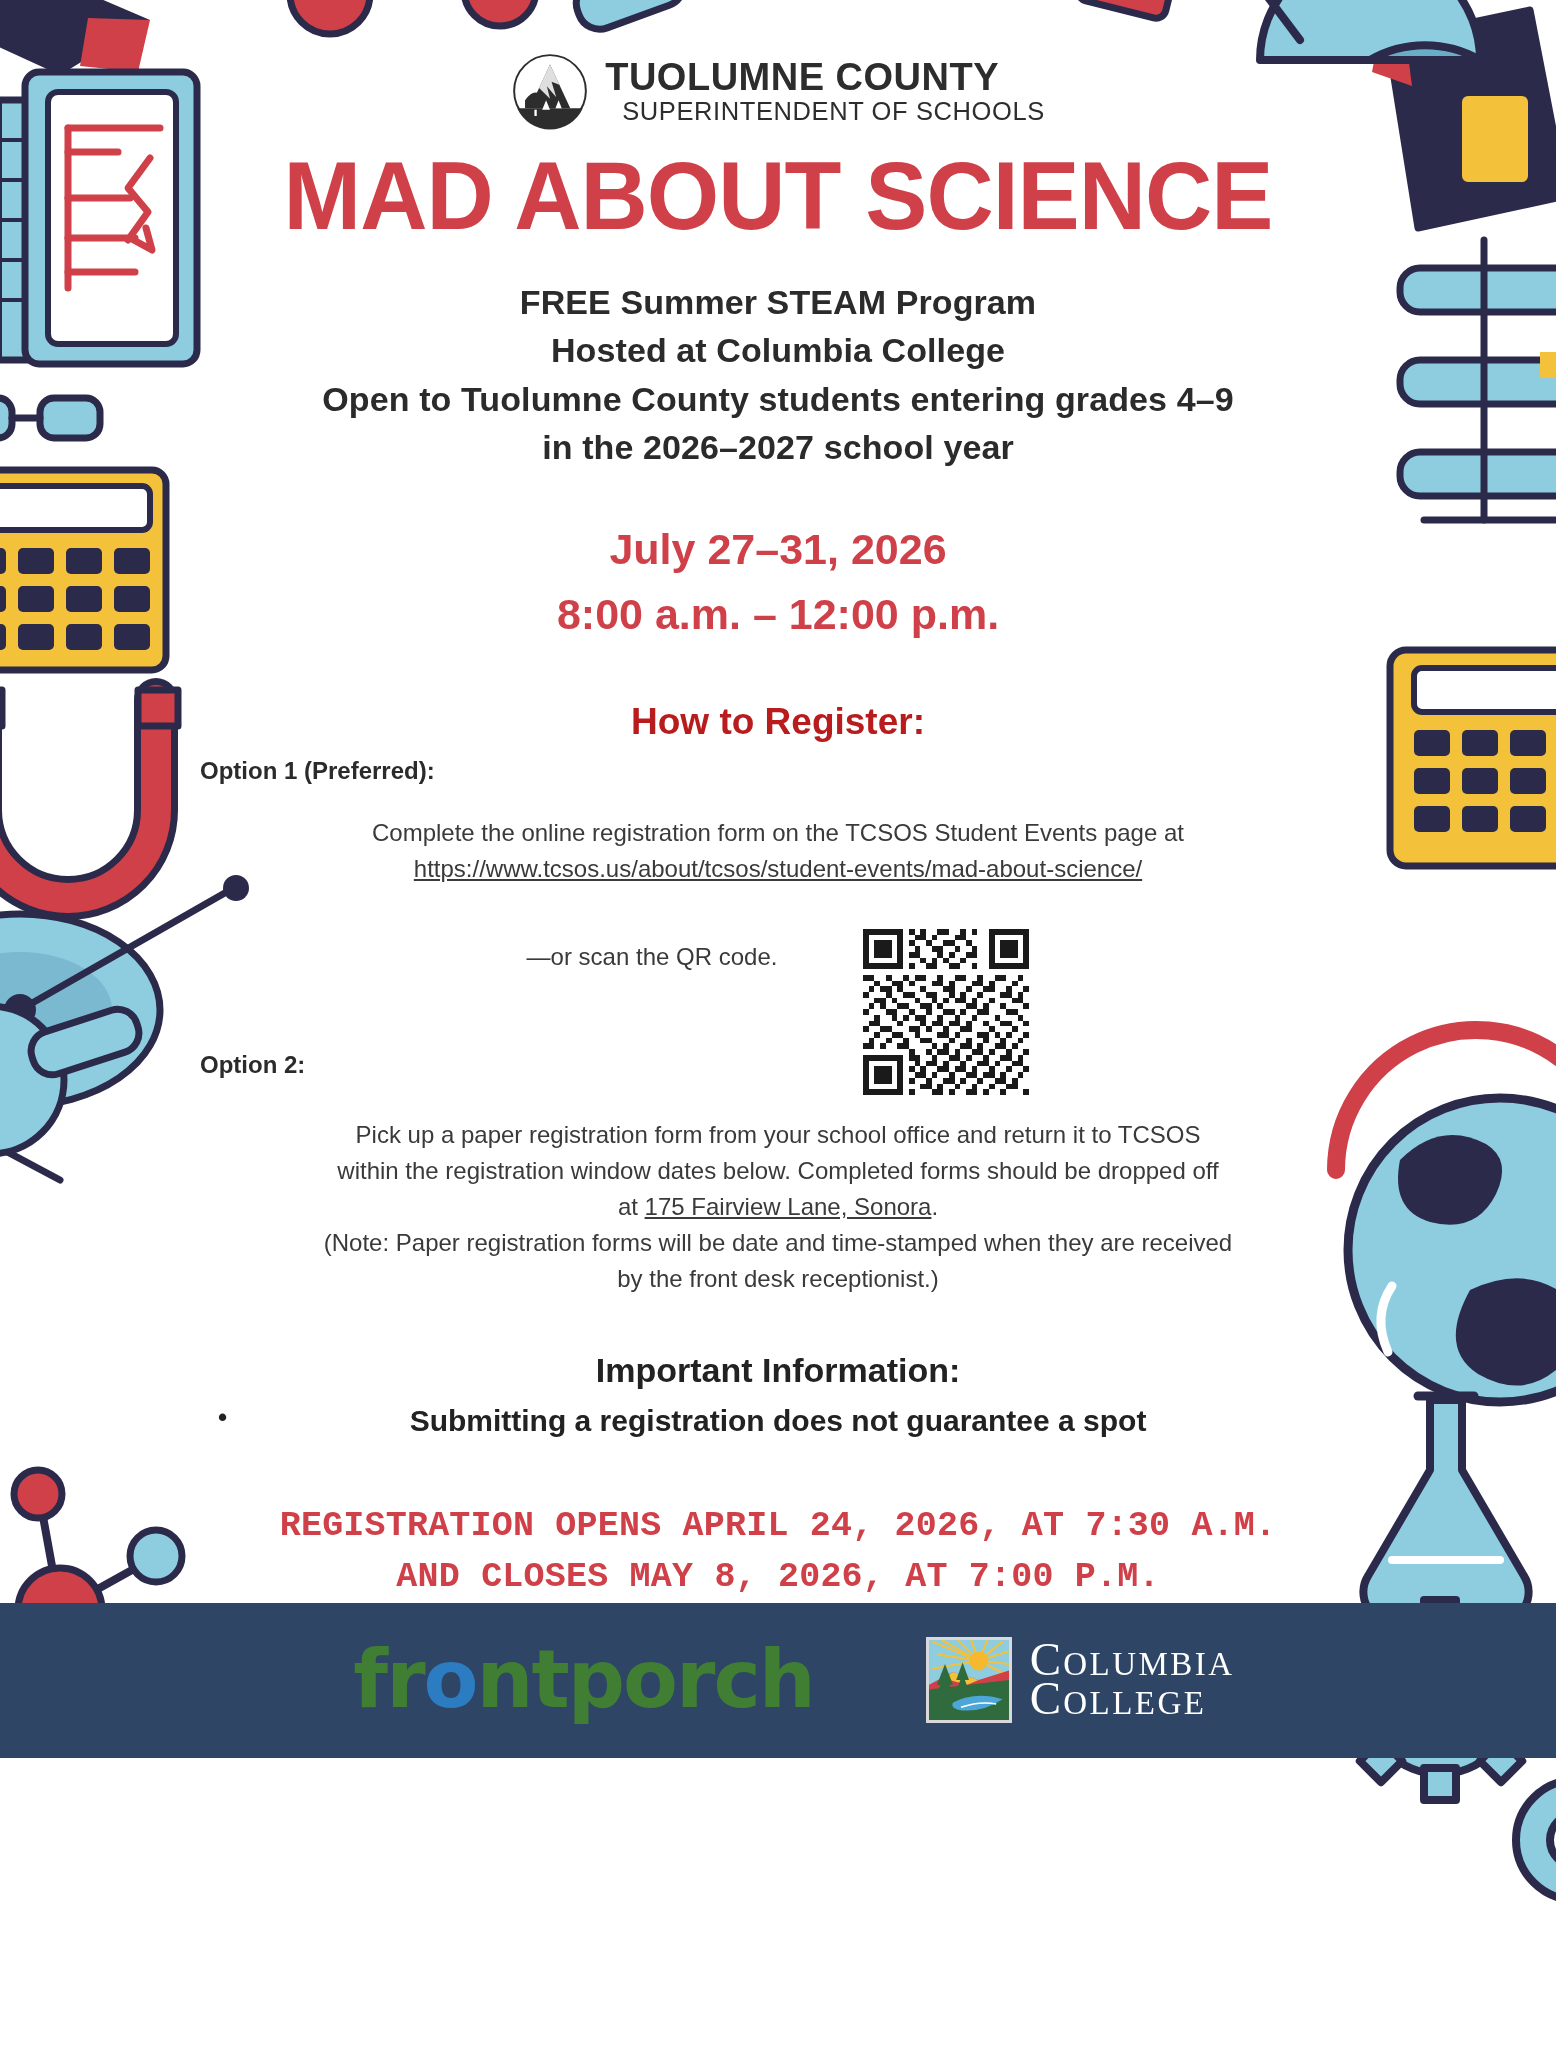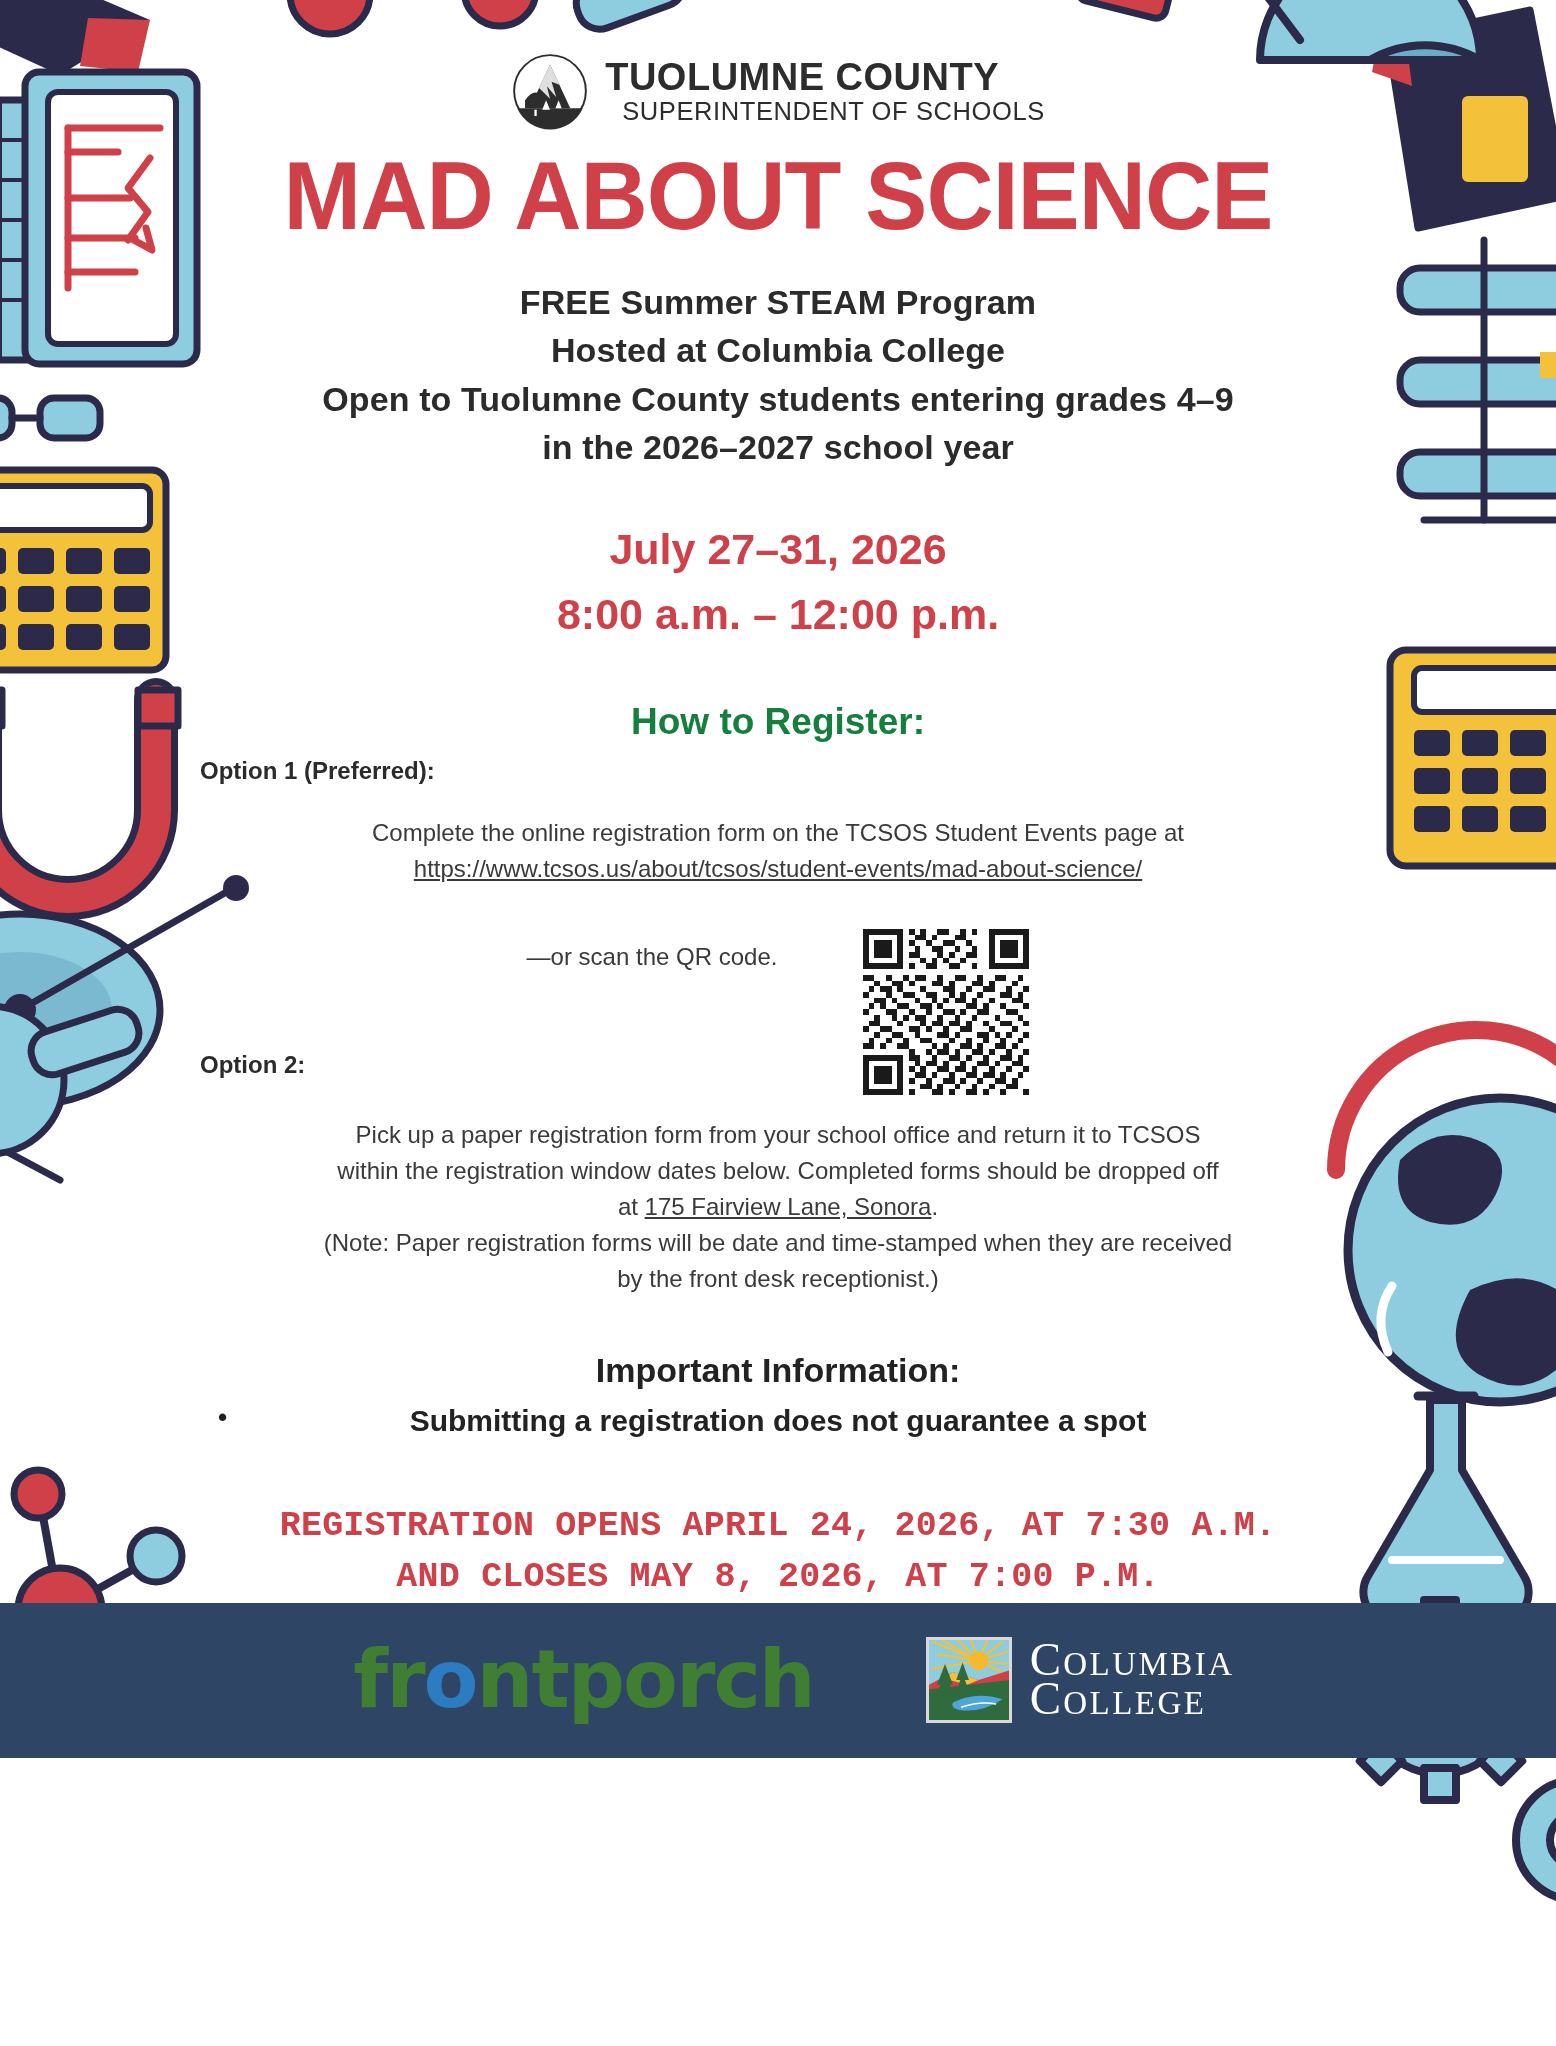--- a/index.html
+++ b/index.html
@@ -97,21 +97,21 @@
   }
   .date-line1 { font-size: 43px; margin-top: 32px; }
   .date-line2 { font-size: 43px; margin-top: 4px; }
 
   
   .section-head {
     margin-top: 56px;
     font-family: "Liberation Sans Narrow", "Liberation Sans", sans-serif;
     font-weight: bold;
     font-size: 37px;
-    color: #15803d;
+    color: #b91c1c;
   }
 
   .option-label {
     text-align: left;
     font-family: "Liberation Sans Narrow", "Liberation Sans", sans-serif;
     font-weight: bold;
     font-size: 24px;
     color: #2b2b2b;
     margin-top: 14px;
   }

